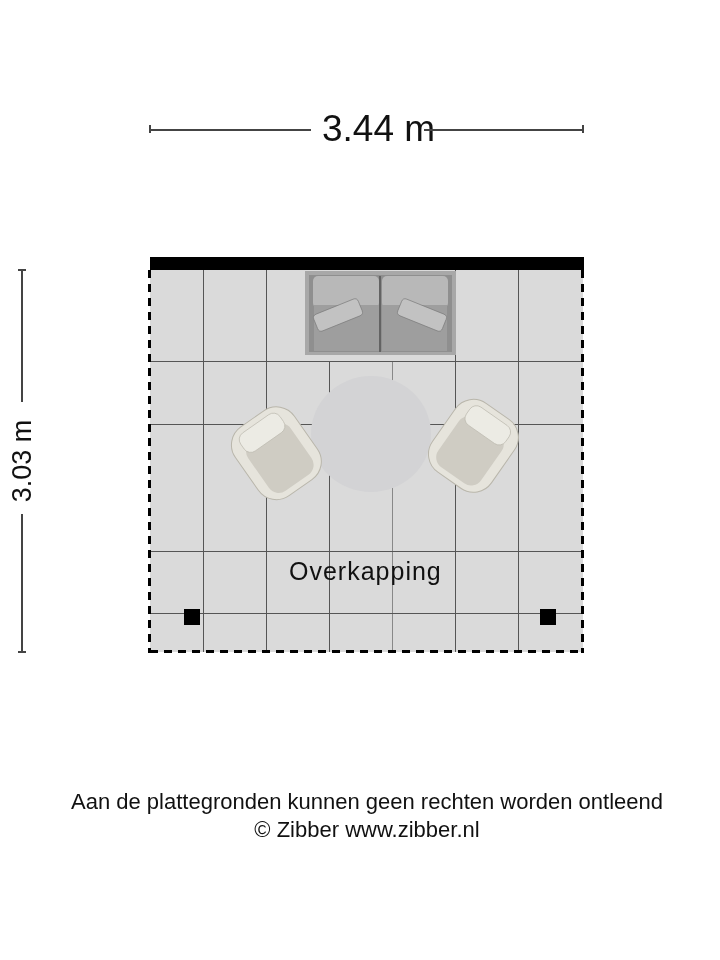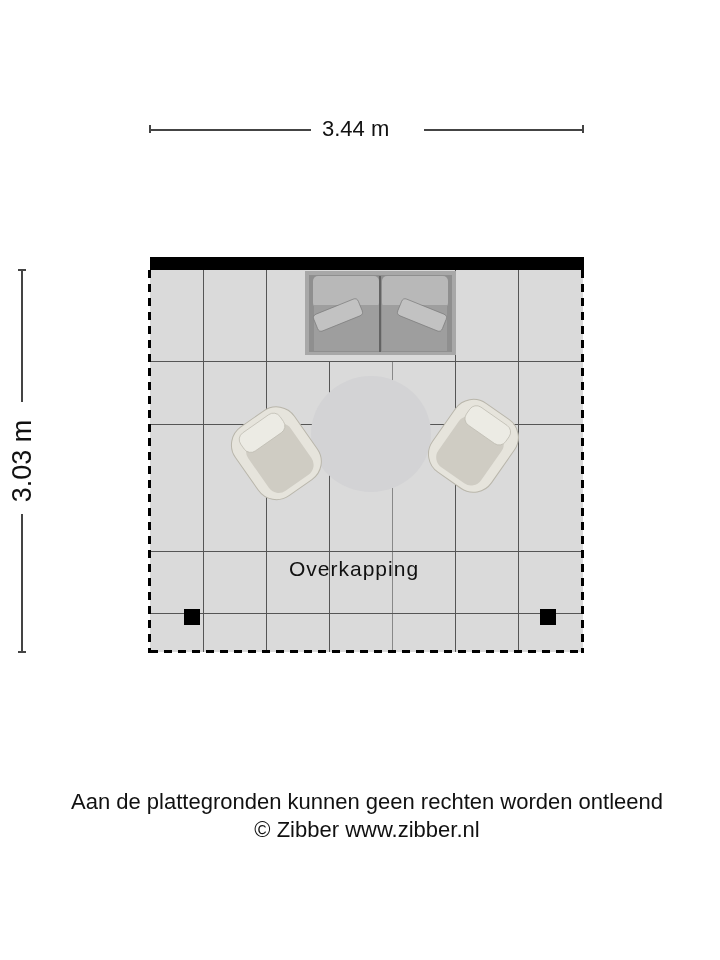--- a/index.html
+++ b/index.html
@@ -1,35 +1,35 @@
 <!DOCTYPE html>
 <html><head>
 <meta charset="utf-8">
 <style>
   html, body { margin:0; padding:0; background:#ffffff; }
   body { width:720px; height:960px; position:relative; overflow:hidden; font-family:"Liberation Sans", sans-serif; color:#111; }
   .dim-h-line { position:absolute; height:2px; background:#444; top:129px; }
   .tick-v { position:absolute; width:2px; height:8px; background:#444; top:125px; }
-  .dim-h-label { position:absolute; top:113px; font-size:22px; line-height:32px; color:#111; white-space:nowrap; }
+  .dim-h-label { position:absolute; top:113px; font-size:37px; line-height:32px; color:#111; white-space:nowrap; }
   .dim-v-line { position:absolute; width:2px; background:#444; left:21px; }
   .tick-h { position:absolute; height:2px; width:8px; background:#444; left:18px; }
   .dim-v-label { position:absolute; left:22px; top:461px; transform:translate(-50%,-50%) rotate(-90deg); font-size:27px; line-height:32px; white-space:nowrap; color:#111; }
   .room { position:absolute; left:150px; top:270px; width:433px; height:382px; background:#dadada; }
   .gl { position:absolute; background:#555; }
   .gl.v { width:1px; top:0; height:382px; }
   .gl.h { height:1px; left:0; width:433px; }
   .wall-top { position:absolute; left:150px; top:257px; width:434px; height:13px; background:#000; }
   .dash-left { position:absolute; left:148px; top:270px; width:3px; height:383px;
     background: repeating-linear-gradient(to bottom, #000 0 8px, transparent 8px 14px); }
   .dash-right { position:absolute; left:581px; top:270px; width:3px; height:383px;
     background: repeating-linear-gradient(to bottom, #000 0 8px, transparent 8px 14px); }
   .dash-bottom { position:absolute; left:150px; top:650px; width:434px; height:3px;
     background: repeating-linear-gradient(to right, #000 0 8px, transparent 8px 14px); }
   .post { position:absolute; width:16px; height:16px; background:#000; }
-  .room-label { position:absolute; left:289px; top:557px; font-size:21px; letter-spacing:1px; color:#111; }
+  .room-label { position:absolute; left:289px; top:557px; font-size:25px; letter-spacing:1px; color:#111; }
   .footer { position:absolute; left:0; width:734px; text-align:center; font-size:22px; color:#111; }
   svg { position:absolute; left:0; top:0; overflow:visible; }
 </style>
 </head>
 <body>
 
 <div>
   <div class="tick-v" style="left:149px;"></div>
   <div class="dim-h-line" style="left:150px; width:161px;"></div>
   <div class="dim-h-label" style="left:322px;">3.44 m</div>

